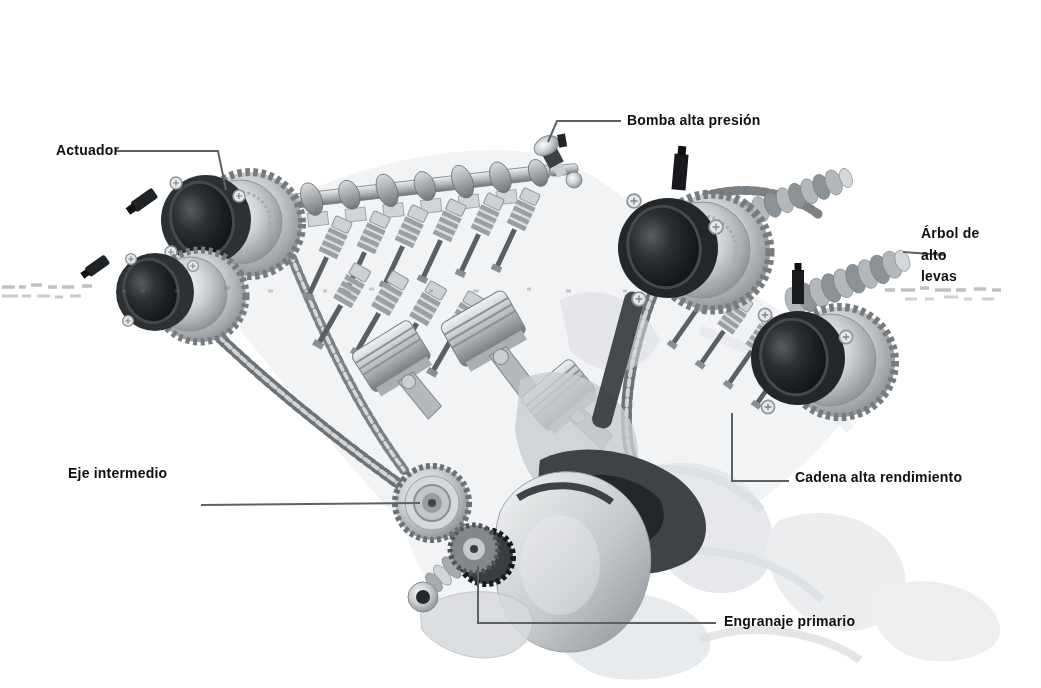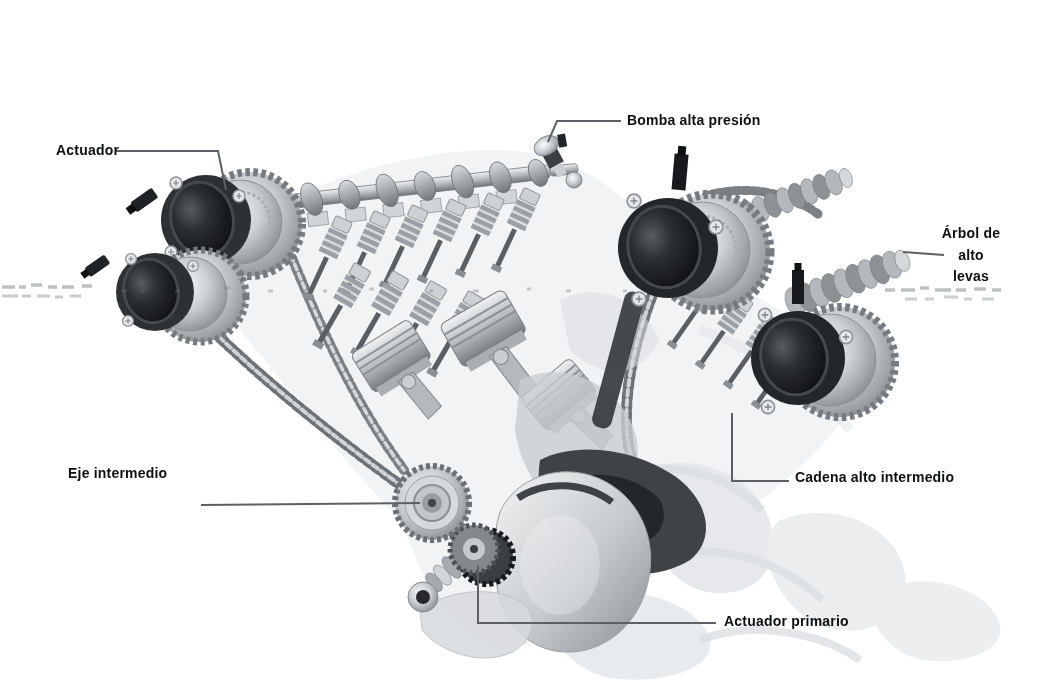--- a/index.html
+++ b/index.html
@@ -1,21 +1,21 @@
 <!DOCTYPE html>
 <html><head>
 <meta charset="utf-8">
 <style>
   html,body{margin:0;padding:0;background:#fff;}
   #stage{position:relative;width:1041px;height:688px;background:#fff;overflow:hidden;
          font-family:"Liberation Sans",sans-serif;}
   #engine-svg{position:absolute;left:0;top:0;}
   .lbl{position:absolute;font-weight:bold;font-size:14px;line-height:21px;
        color:#0e0f10;white-space:nowrap;letter-spacing:0.2px;}
-  #lbl-arbol{left:921px;top:223px;width:100px;text-align:center;
+  #lbl-arbol{left:921px;top:223px;width:100px;
              white-space:normal;line-height:21.5px;}
   #lbl-actuador{left:28px;top:140px;margin-left:28px;}
   #lbl-bomba{left:627px;top:110px;}
   #lbl-cadena{left:795px;top:467px;}
   #lbl-eje{left:68px;top:463px;}
   #lbl-engranaje{left:724px;top:611px;}
 </style>
 </head>
 <body>
 
@@ -288,16 +288,16 @@
   </g>
 </svg>
 
   <div class="lbl" id="lbl-actuador">Actuador</div>
   <div class="lbl" id="lbl-bomba">Bomba alta presión</div>
   <div class="lbl" id="lbl-arbol">
     <div>Árbol de</div>
     <div>alto</div>
     <div>levas</div>
   </div>
-  <div class="lbl" id="lbl-cadena">Cadena alto intermedio</div>
+  <div class="lbl" id="lbl-cadena">Cadena alta rendimiento</div>
   <div class="lbl" id="lbl-eje">Eje intermedio</div>
-  <div class="lbl" id="lbl-engranaje">Actuador primario</div>
+  <div class="lbl" id="lbl-engranaje">Engranaje primario</div>
 </div>
 
 </body></html>

